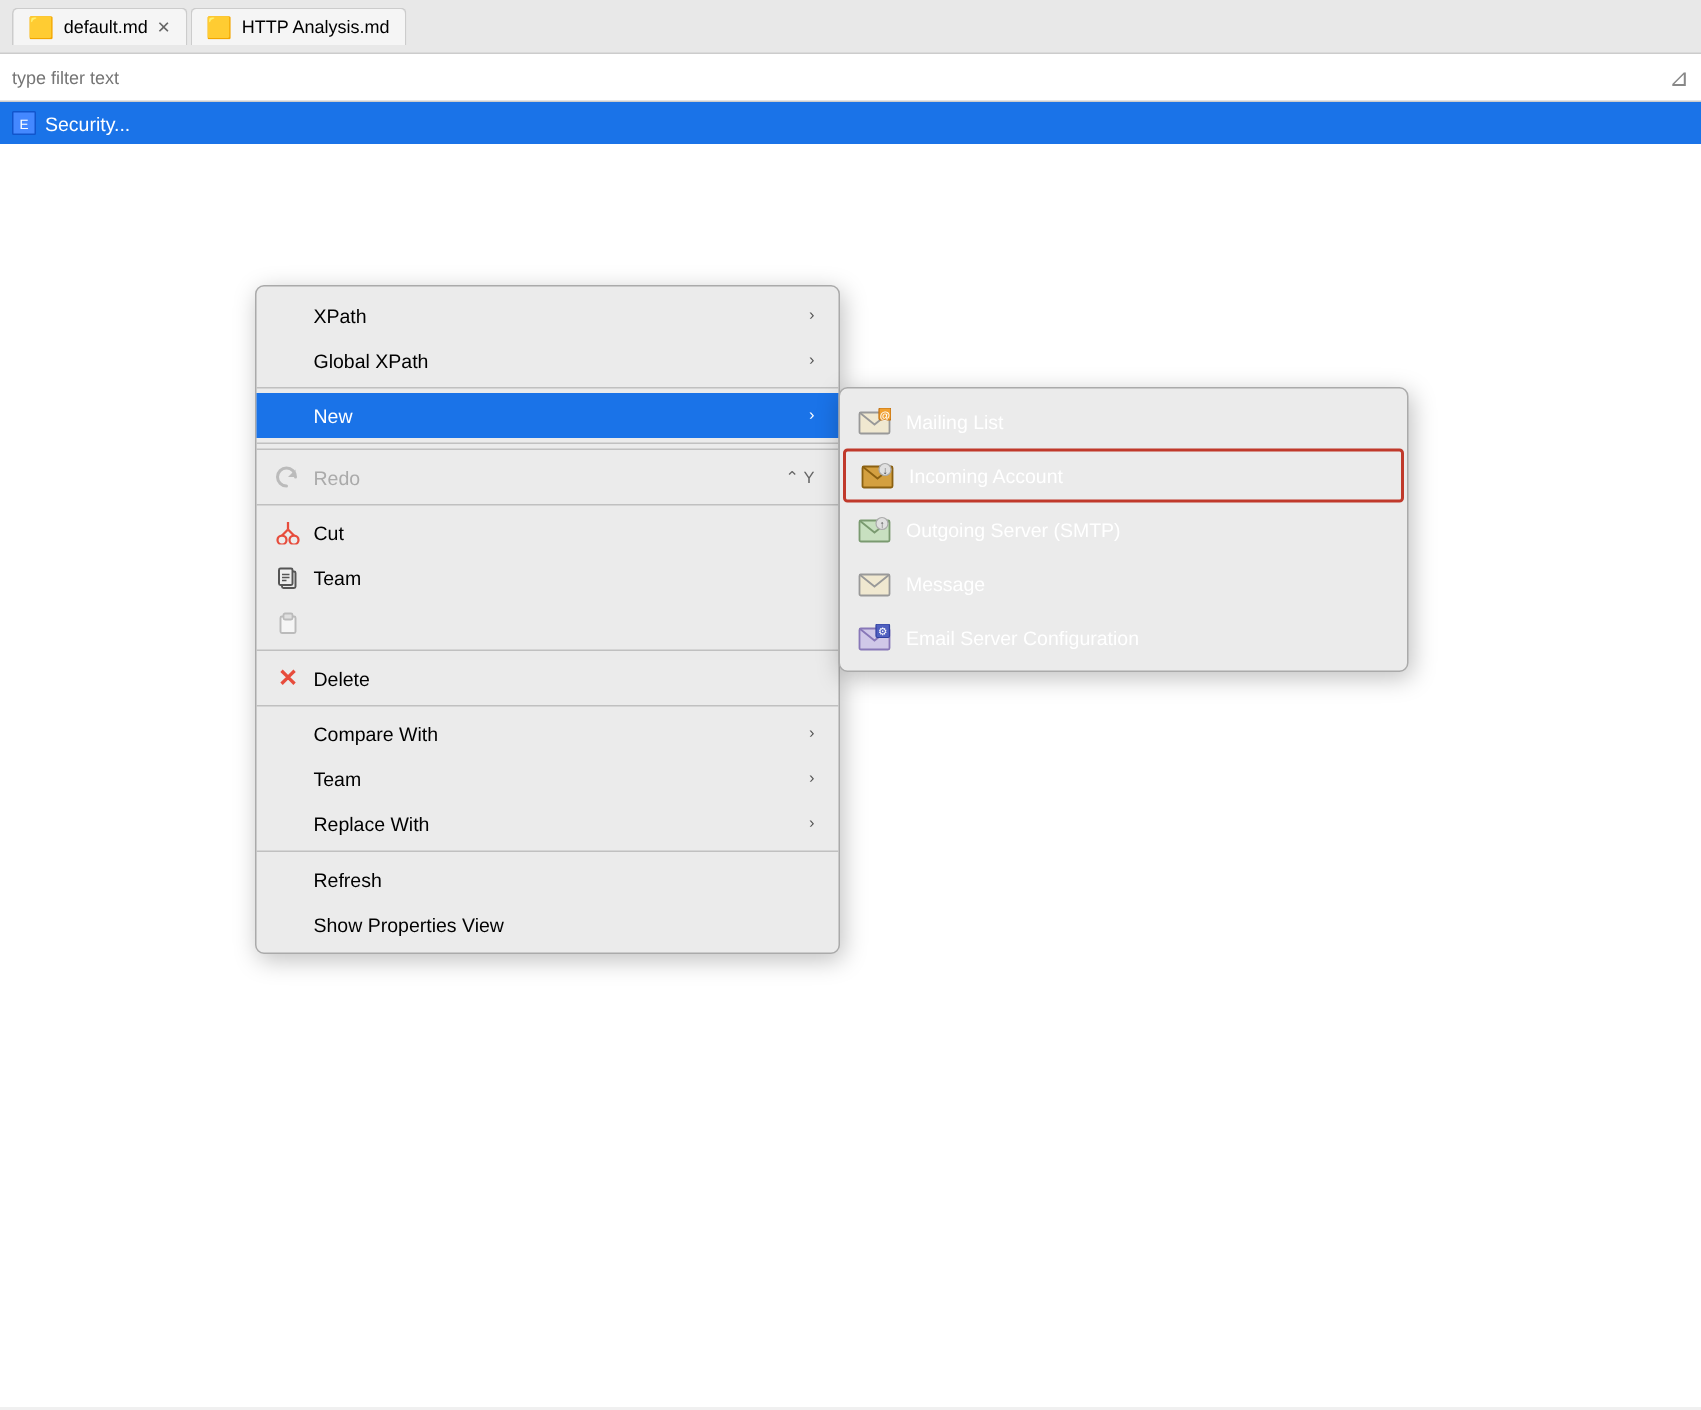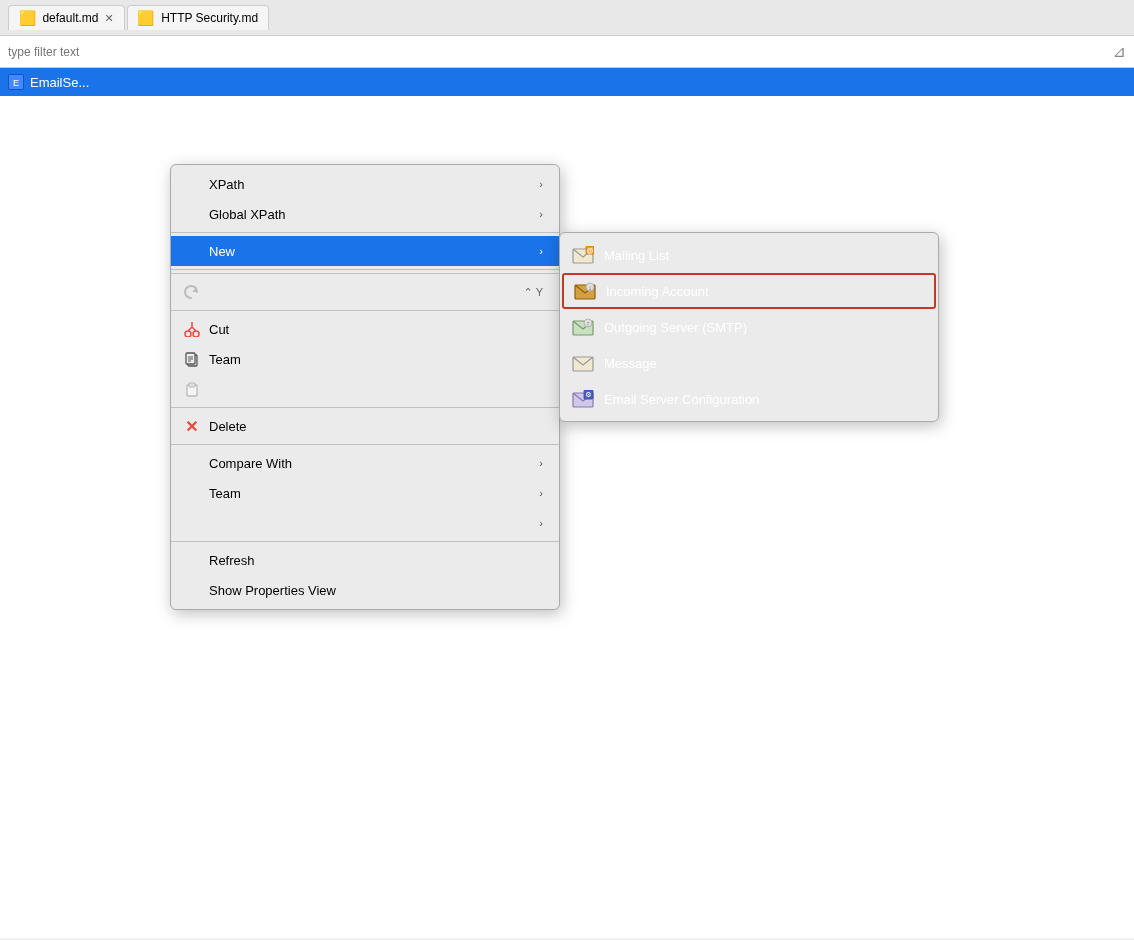--- a/index.html
+++ b/index.html
@@ -77,21 +77,21 @@
       padding: 4px 8px;
       display: flex;
       align-items: center;
       gap: 6px;
       height: 28px;
     }
 
     
     .context-menu {
       position: absolute;
-      top: 96px;
+      top: 122px;
       left: 170px;
       width: 390px;
       background: #ebebeb;
       border: 1px solid #aaa;
       border-radius: 6px;
       box-shadow: 2px 4px 16px rgba(0,0,0,0.25);
       padding: 4px 0;
       z-index: 100;
     }
 
@@ -186,34 +186,34 @@
 <body>
 
 <div class="tab-bar">
   <div class="tab">
     <span style="font-size:14px;">🟨</span>
     <span>default.md</span>
     <span class="close-btn">✕</span>
   </div>
   <div class="tab">
     <span style="font-size:14px;">🟨</span>
-    <span>HTTP Security.md</span>
+    <span>HTTP Analysis.md</span>
   </div>
 </div>
 
 <div class="filter-bar">
   <input class="filter-input" type="text" placeholder="type filter text" style="">
   <span class="filter-icon">⊿</span>
 </div>
 
 <div class="main-content">
 
   <div class="tree-item-selected">
     <span style="width:16px;height:16px;background:#4488ff;border:1px solid #1155cc;display:inline-block;border-radius:1px;font-size:9px;color:white;text-align:center;line-height:16px;">E</span>
-    <span>EmailSe...</span>
+    <span>Security...</span>
   </div>
 
   <div class="context-menu">
 
     <div class="menu-item">
       <span class="item-icon"></span>
       <span class="item-label">XPath</span>
       <span class="arrow">›</span>
     </div>
 
@@ -299,20 +299,21 @@
     <div class="menu-separator"></div>
 
 
     <div class="menu-item disabled">
       <span class="item-icon">
         <svg width="18" height="18" viewBox="0 0 18 18">
           <path d="M14,9 C14,5.7 11.3,3 8,3 C4.7,3 2,5.7 2,9 C2,12.3 4.7,15 8,15" fill="none" stroke="#bbb" stroke-width="2" stroke-linecap="round"></path>
           <polyline points="14,4 14,9 9,9" fill="#bbb" stroke="none"></polyline>
         </svg>
       </span>
+      <span class="item-label">Redo</span>
       <span class="shortcut">⌃ Y</span>
     </div>
 
     <div class="menu-separator"></div>
 
     <div class="menu-item">
       <span class="item-icon">
         <svg width="16" height="16" viewBox="0 0 16 16">
           <circle cx="4" cy="13" r="3" fill="none" stroke="#e74c3c" stroke-width="1.5"></circle>
           <circle cx="12" cy="13" r="3" fill="none" stroke="#e74c3c" stroke-width="1.5"></circle>
@@ -362,20 +363,21 @@
     </div>
 
     <div class="menu-item">
       <span class="item-icon"></span>
       <span class="item-label">Team</span>
       <span class="arrow">›</span>
     </div>
 
     <div class="menu-item">
       <span class="item-icon"></span>
+      <span class="item-label">Replace With</span>
       <span class="arrow">›</span>
     </div>
 
     <div class="menu-separator"></div>
 
     <div class="menu-item">
       <span class="item-icon"></span>
       <span class="item-label">Refresh</span>
     </div>
 

